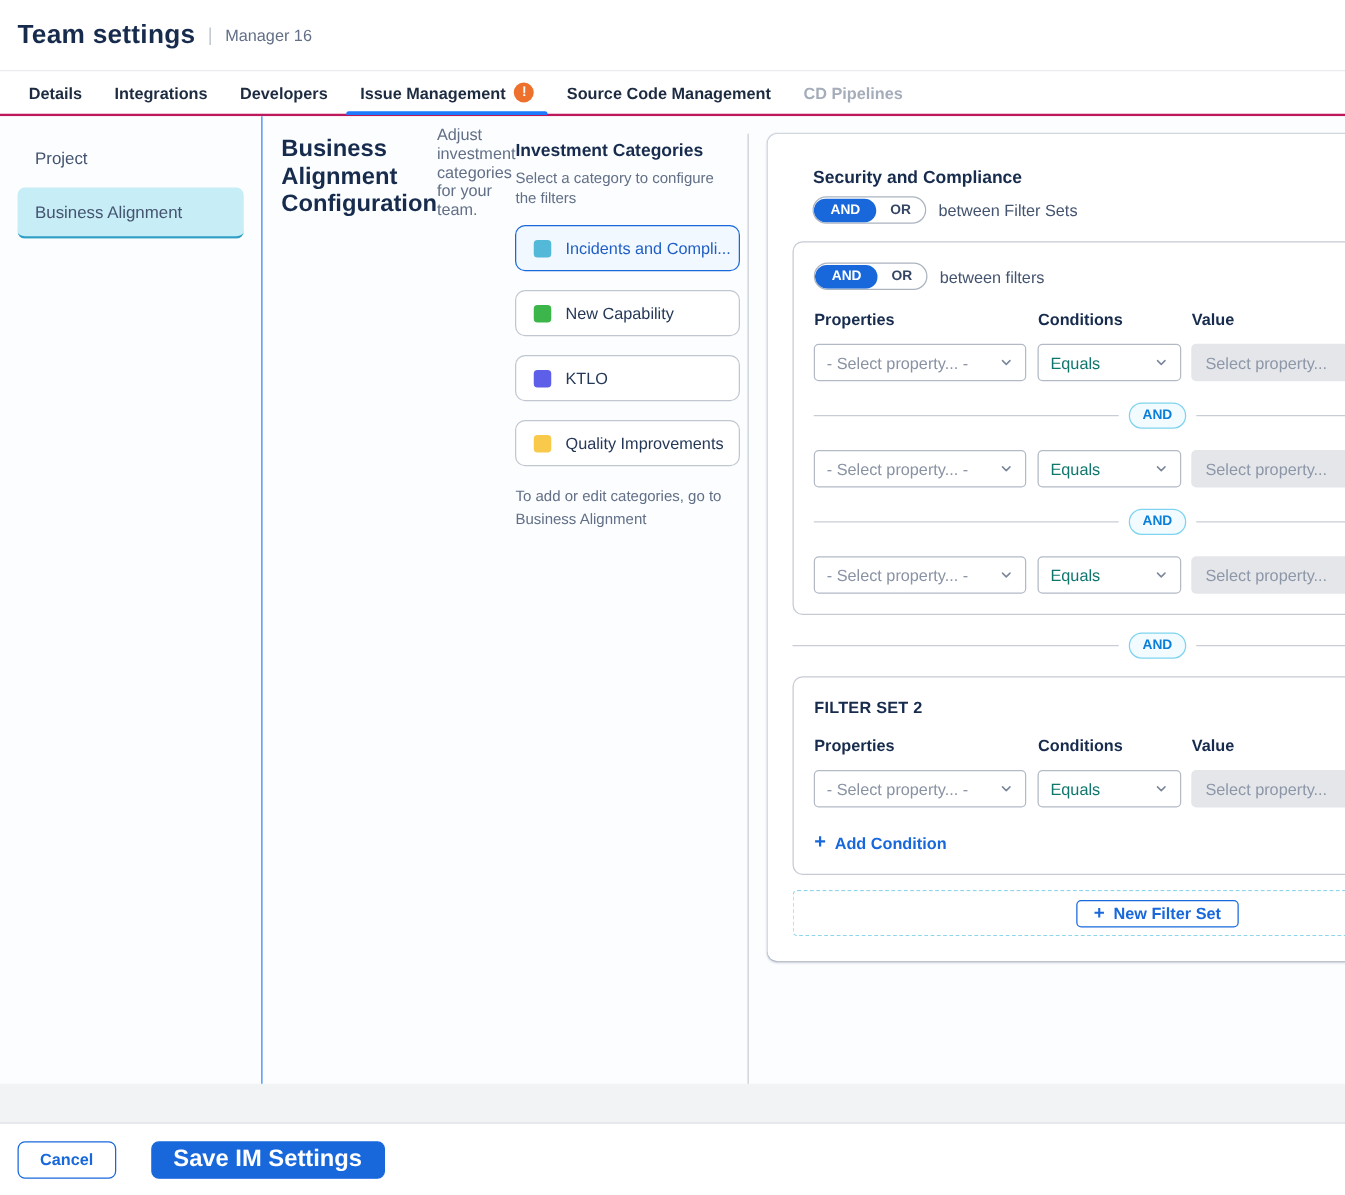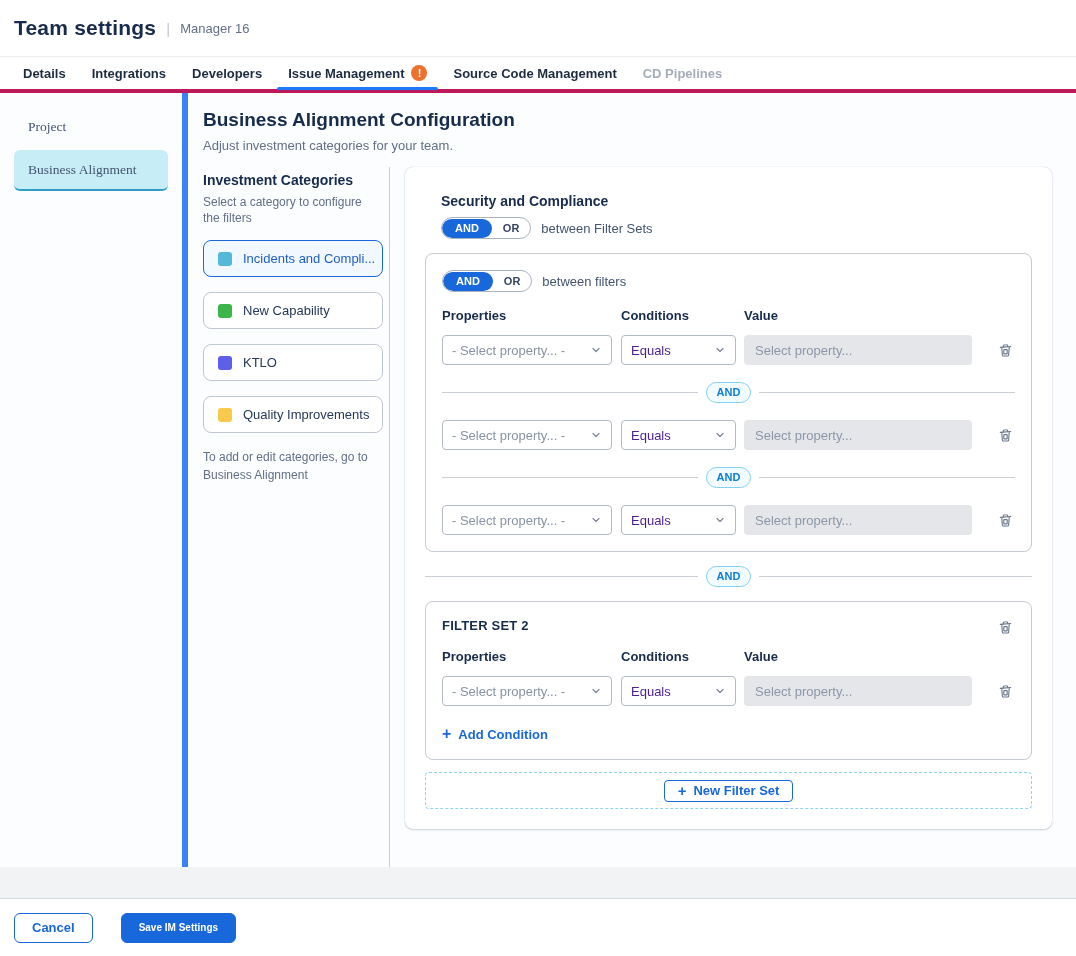--- a/index.html
+++ b/index.html
@@ -8,39 +8,39 @@
     width:1076px; height:956px; overflow:hidden; position:relative;
     font-family:"Liberation Sans", sans-serif; background:#ffffff; color:#172b4d;
   }
   
   .app-header { height:56px; display:flex; align-items:center; padding-left:14px; background:#fff; }
   .app-title { font-size:21px; font-weight:700; color:#172b4d; margin:0; letter-spacing:.2px; }
   .title-sep { color:#c1c7d0; margin:0 10px; font-size:15px; }
   .title-sub { font-size:13px; color:#626f86; }
 
   
-  .tabbar { height:37px; border-top:1px solid #ebecf0; border-bottom:4px solid #be185d;
+  .tabbar { height:37px; border-top:1px solid #ebecf0; border-bottom:2px solid #be185d;
             display:flex; align-items:stretch; padding-left:10px; background:#fff; }
   .tab { display:flex; align-items:center; gap:7px; padding:0 13px; font-size:13px; font-weight:600;
          color:#1d2b41; position:relative; cursor:pointer; white-space:nowrap; }
   .tab.active::after { content:""; position:absolute; left:2px; right:2px; bottom:-1px; height:3px;
          background:#1d7afc; border-radius:2px 2px 0 0; }
   .tab.disabled { color:#a5adba; cursor:default; }
   .tab-badge { width:16px; height:16px; border-radius:50%; background:#ed702d; color:#fff;
          font-size:11px; font-weight:700; display:flex; align-items:center; justify-content:center; }
 
   
   .main { display:flex; height:774px; background:#fbfdff; }
-  .sidebar { width:188px; border-right:6px solid #3b82f6; padding-top:10px; flex:none;font-family:Liberation Serif, serif; }
+  .sidebar { width:210px; border-right:1px solid #3b82f6; padding-top:10px; flex:none; }
   .side-item { height:47px; display:flex; align-items:center; padding-left:28px;
          font-size:13.5px; color:#44546f; cursor:pointer; }
   .side-item.selected { margin:0 14px; height:41px; padding-left:14px; background:#c7edf7;
          border-radius:6px; border-bottom:2px solid #2f9fc6; }
 
-  .right-area { flex:1; padding-left:15px; display:flex; flex-direction:column; min-width:0; }
+  .right-area { flex:1; padding-left:15px; display:flex; flex-direction:row; min-width:0; }
   .page-title { font-size:19px; font-weight:700; color:#172b4d; margin:16px 0 0; }
   .page-sub { font-size:13px; color:#626f86; margin-top:7px; }
 
   .columns { display:flex; flex:1; margin-top:14px; min-height:0; }
   .cats { width:187px; flex:none; border-right:1px solid #c9cdd5; padding-right:14px; }
   .cats-title { font-size:14px; font-weight:700; color:#172b4d; margin:5px 0 6px; }
   .cats-sub { font-size:12px; color:#626f86; line-height:1.35; margin-bottom:14px; width:160px; }
   .cat-btn { display:flex; align-items:center; width:180px; height:37px; background:#fff;
          border:1px solid #c1c7d0; border-radius:8px; margin-bottom:15px; cursor:pointer;
          padding-left:14px; gap:11px; font-size:13px; color:#253858; }
@@ -61,21 +61,21 @@
   .t-label { font-size:13px; color:#44546f; }
 
   .fset { border:1px solid #c5cad3; border-radius:8px; padding:16px; margin-top:14px; background:#fff; }
   .fset .toggle-row { margin-left:0; }
   .headers { display:flex; font-size:13px; font-weight:700; color:#172b4d; margin:16px 0 12px; }
   .h-prop { width:179px; } .h-cond { width:123px; } .h-val { width:228px; }
   .frow { display:flex; align-items:center; }
   .sel { width:170px; margin-right:9px; height:30px; border:1px solid #b3bac5; border-radius:4px;
          background:#fff; display:flex; align-items:center; justify-content:space-between;
          padding:0 9px; font-size:13px; color:#8993a4; cursor:pointer; }
-  .sel.cond { width:115px; margin-right:8px; color:#4c1d95; }
+  .sel.cond { width:115px; margin-right:8px; color:#0f766e; }
   .vinput { width:228px; height:30px; background:#e4e6ea; border:none; border-radius:4px;
          padding:0 11px; font-size:13px; color:#172b4d; outline:none; }
   .vinput::placeholder { color:#8d97a8; }
   .trash-btn { margin-left:auto; background:none; border:none; cursor:pointer; padding:2px; line-height:0; }
 
   .joiner { display:flex; align-items:center; margin:17px 0; }
   .joiner.sets { margin:14px 0; }
   .j-line { flex:1; height:1px; background:#c9ced6; }
   .j-pill { border:1px solid #7fd3ee; background:#f2fbff; color:#0b7fd8; font-size:11px;
          font-weight:700; border-radius:11px; padding:4px 10px; margin:0 8px; line-height:1; }
@@ -91,21 +91,21 @@
   .new-set-btn { display:inline-flex; align-items:center; gap:7px; background:#fff;
          border:1px solid #1868db; color:#1868db; border-radius:4px; font-size:13px;
          font-weight:700; padding:3px 13px; height:22px; cursor:pointer; }
 
   
   .gray-band { height:32px; background:#f1f3f5; border-bottom:1px solid #d8dce2; }
   .page-footer { height:57px; background:#fff; display:flex; align-items:center; gap:28px; padding-left:14px; }
   .btn-cancel { height:30px; padding:0 17px; background:#fff; border:1px solid #1868db; color:#1868db;
          font-weight:700; font-size:13px; border-radius:6px; cursor:pointer; font-family:inherit; }
   .btn-save { height:30px; padding:0 17px; background:#1868db; border:1px solid #1868db; color:#fff;
-         font-weight:700; font-size:10px; border-radius:6px; cursor:pointer; font-family:inherit; }
+         font-weight:700; font-size:19px; border-radius:6px; cursor:pointer; font-family:inherit; }
 </style>
 </head>
 <body>
 
 <div class="app-header">
   <h1 class="app-title">Team settings</h1>
   <span class="title-sep">|</span>
   <span class="title-sub">Manager 16</span>
 </div>
 

